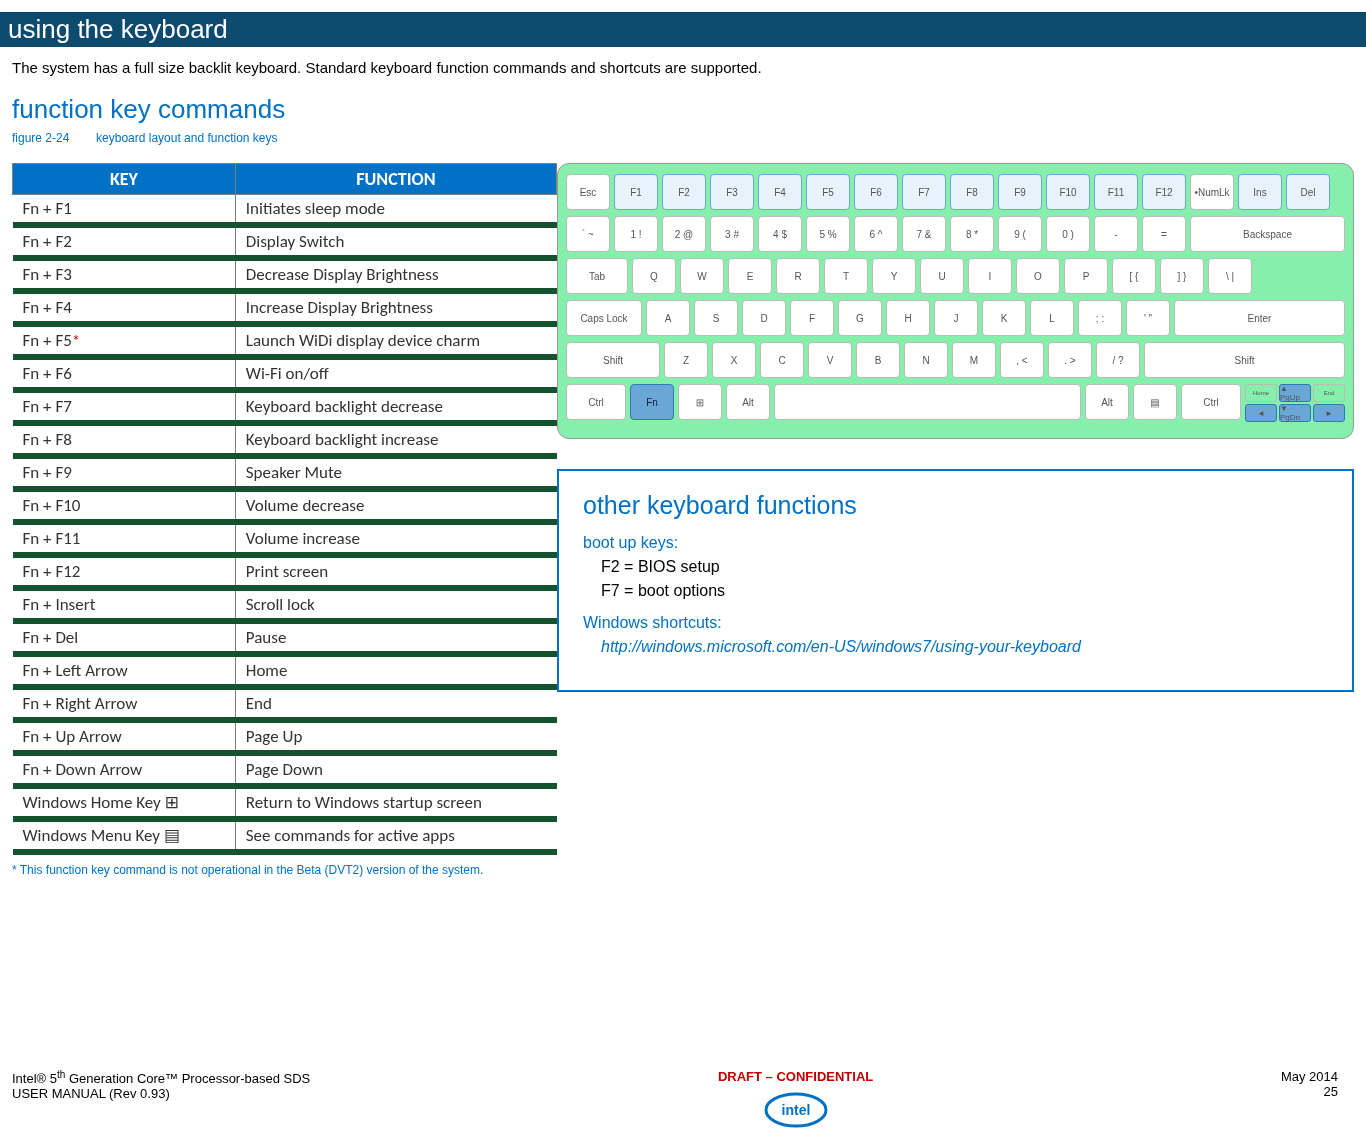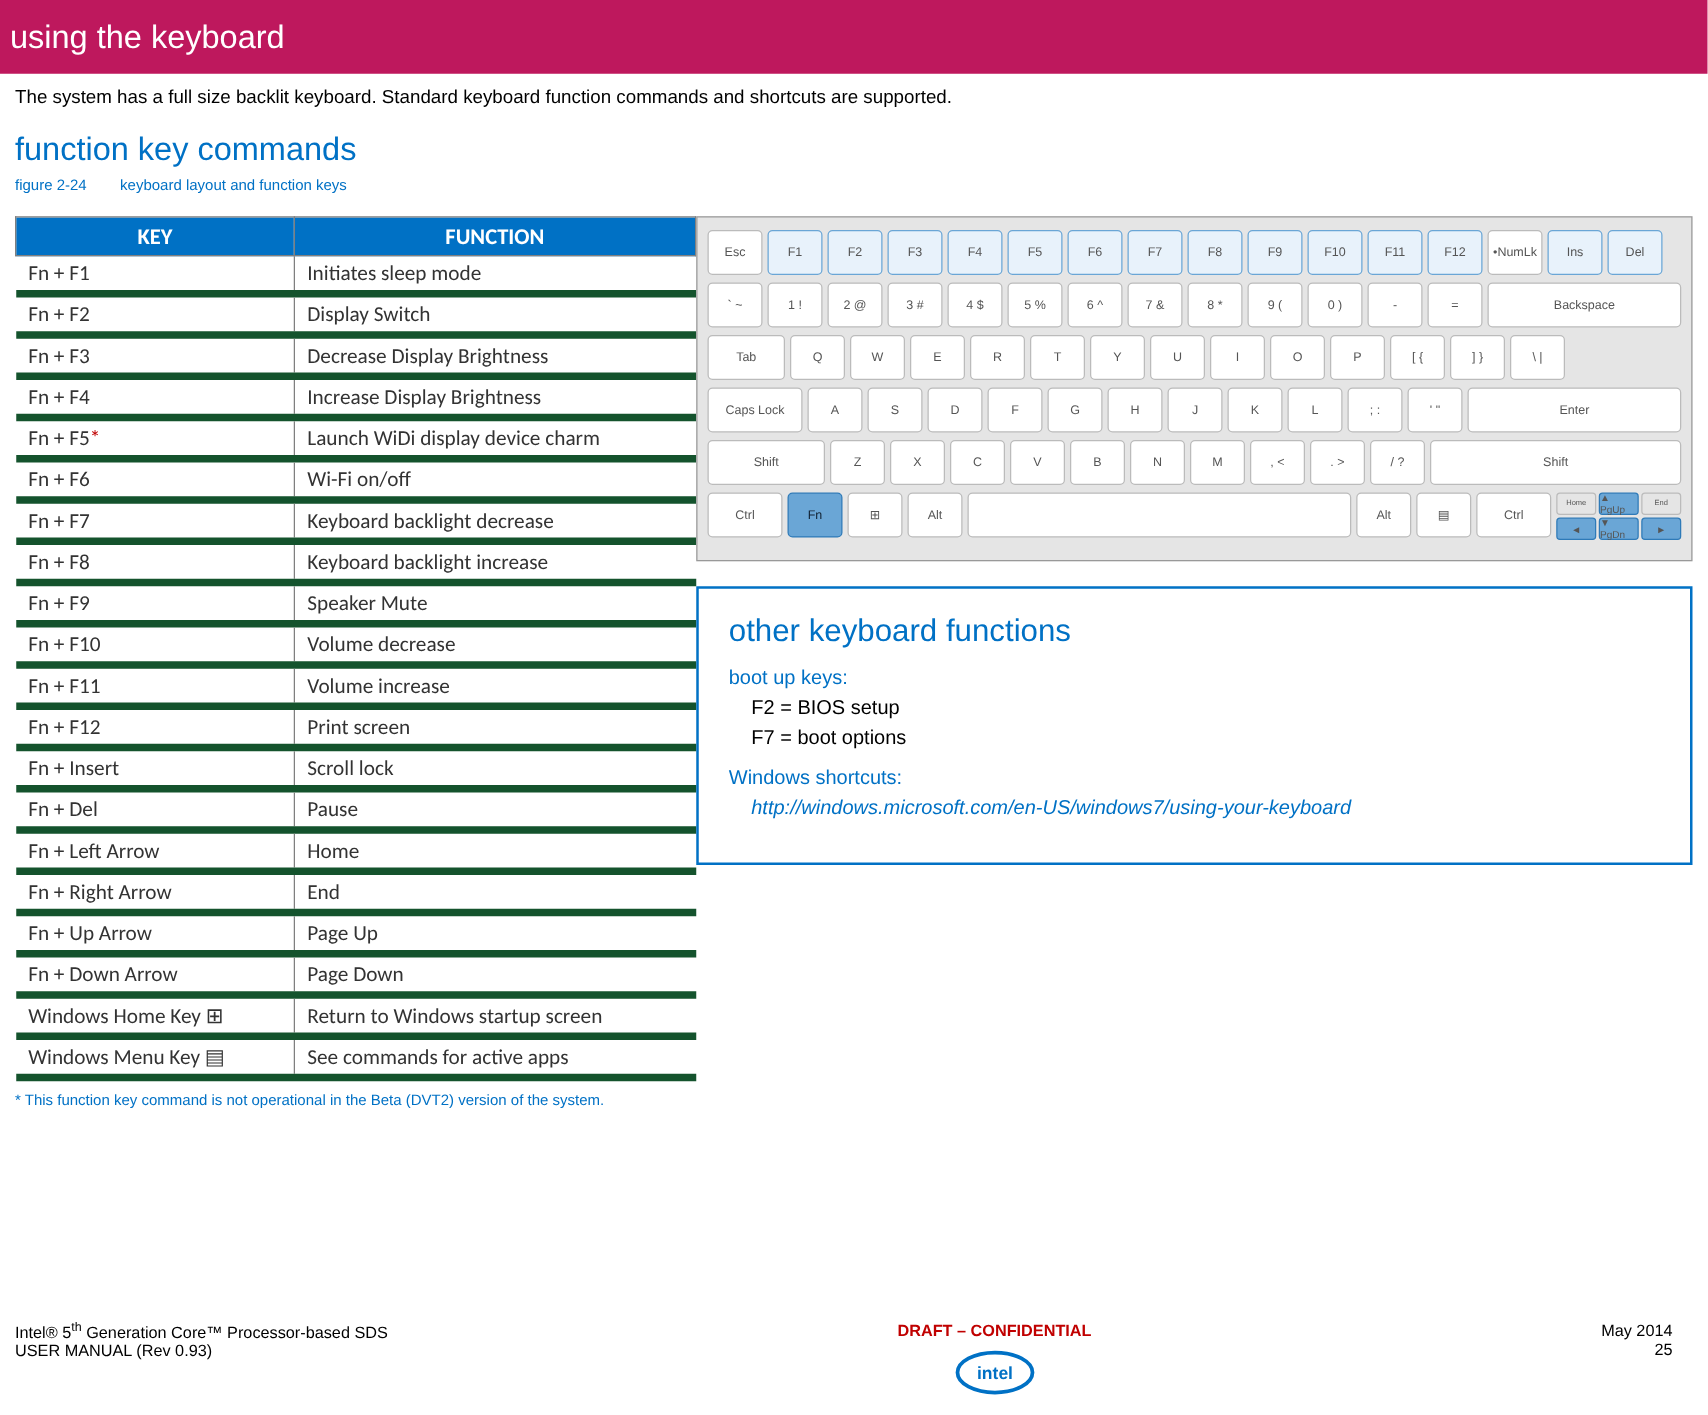--- a/index.html
+++ b/index.html
@@ -1,47 +1,47 @@
 <!DOCTYPE html>
 <html><head>
 <meta charset="utf-8">
 <style>
   body{margin:0;font-family:Arial,Helvetica,sans-serif;font-size:15px;color:#000;background:#fff}
   .page{width:1366px;height:1132px;position:relative;box-sizing:border-box;padding:0 12px}
-  .banner{background:#be185d;color:#fff;font-size:26px;padding:14px 8px;margin:0 -12px}
+  .banner{background:#0c4a6e;color:#fff;font-size:26px;padding:2px 8px;margin:12px -12px}
   p.intro{margin:10px 0 18px 0}
   h2.blue{color:#0071c5;font-weight:400;font-size:26px;margin:4px 0 6px 0}
   .figlabel{color:#0071c5;font-size:12px;margin:4px 0 18px 0}
   .cols{display:flex;align-items:flex-start}
   .col-left{width:545px}
   .col-right{flex:1}
   table.fn{border-collapse:collapse;width:100%;font-family:Calibri,Arial,sans-serif}
   table.fn th{background:#0071c5;color:#fff;font-weight:700;text-align:center;padding:4px 10px;font-size:18px;border:1px solid #7f7f7f}
   table.fn td{border-bottom:6px solid #14532d;padding:3px 10px;font-size:17px;color:#333}
   table.fn td:first-child{border-right:1px solid #7f7f7f}
   .asterisk{color:#c00000}
   .footnote{color:#0071c5;font-size:12px;margin-top:8px}
-  .kbd{border:1px solid #999;background:#e5e5e5;padding:10px 8px;border-radius:0}
+  .kbd{border:1px solid #999;background:#86efac;padding:10px 8px;border-radius:12px}
   .kbd .row{display:flex;gap:4px;margin-bottom:6px}
   .kbd .key{border:1px solid #bbb;border-radius:4px;height:36px;display:flex;align-items:center;justify-content:center;font-size:10px;color:#555;background:#fff;box-sizing:border-box}
   .kbd .key.fn{background:#6aa6d6;border-color:#2e7ab8;color:#123}
   .kbd .key.hl{background:#e8f2fb;border-color:#6aa6d6}
   .key.std{flex:0 0 44px}
   .key.bksp{flex:1}
   .key.tab{flex:0 0 62px}
   .key.caps{flex:0 0 76px}
   .key.enter{flex:1}
   .key.shift{flex:0 0 94px}
   .key.shiftr{flex:1}
   .key.ctrl{flex:0 0 60px}
   .key.space{flex:1}
   .arrows{display:grid;grid-template-columns:repeat(3,32px);grid-template-rows:18px 18px;gap:2px}
   .arrows .ak{border:1px solid #bbb;border-radius:3px;font-size:8px;display:flex;align-items:center;justify-content:center;color:#555}
   .arrows .ak.hl{background:#6aa6d6;border-color:#2e7ab8}
-  .obox{border:2px solid #0071c5;margin-top:20px;padding:20px 40px 28px 24px}
+  .obox{border:2px solid #0071c5;margin-top:30px;padding:20px 40px 28px 24px}
   .obox h3{color:#0071c5;font-weight:400;font-size:25px;margin:0 0 14px 0}
   .obox .sub{color:#0071c5;font-size:16px;margin:6px 0}
   .obox .item{margin:6px 0 6px 18px;font-size:16px}
   .obox a{color:#0071c5;font-style:italic;text-decoration:none}
   .footer{position:absolute;bottom:14px;left:12px;right:28px;font-size:13px;text-align:center}
   .footer .fl{float:left;text-align:left}
   .footer .fr{float:right;text-align:right}
   .footer .mid{color:#c00000;font-weight:700}
   .logo{display:block;margin:6px auto 0 auto}
   sup{font-size:10px}

